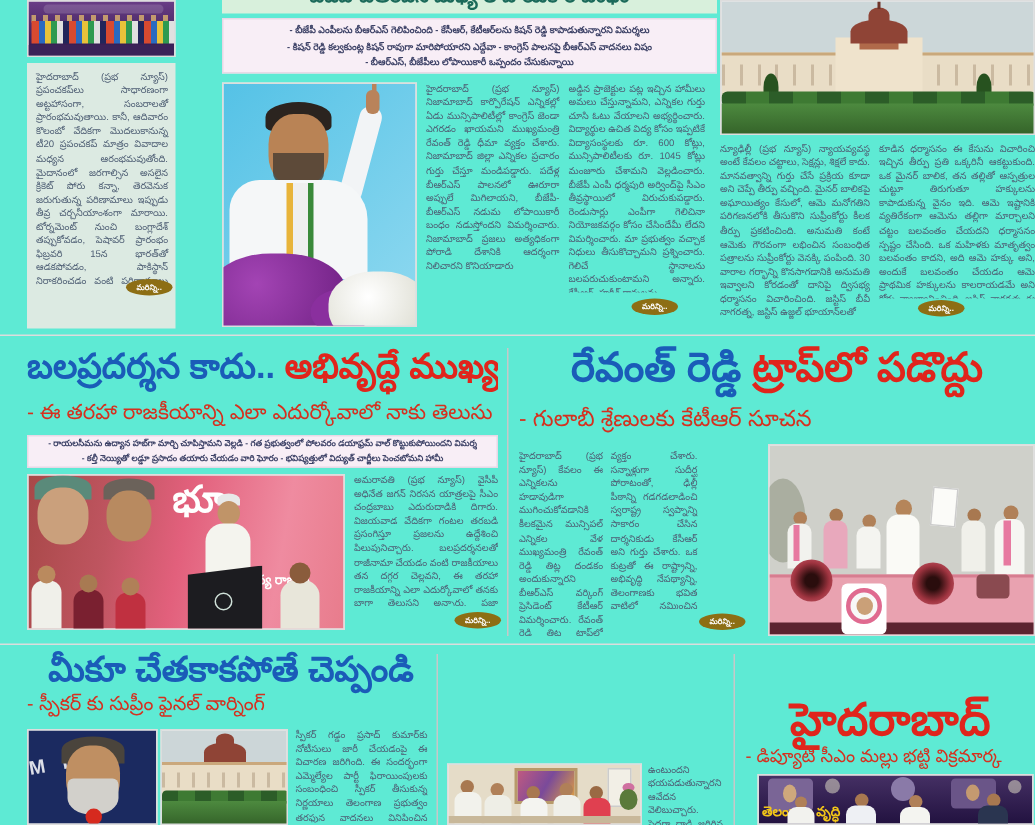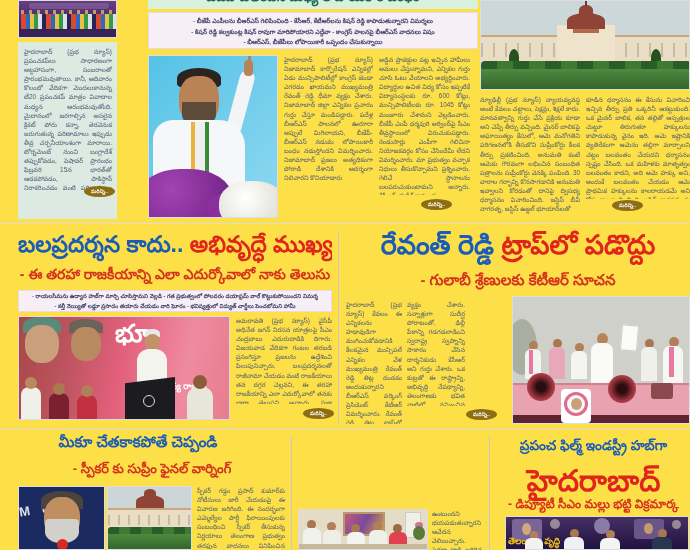--- a/index.html
+++ b/index.html
@@ -1,24 +1,24 @@
 <!DOCTYPE html>
 <html><head>
 <meta charset="utf-8">
 <style>
 *{margin:0;padding:0;box-sizing:border-box}
 html,body{width:690px;height:550px;overflow:hidden;background:#fff;
   font-family:"Liberation Sans","DejaVu Sans",sans-serif}
-#page{position:relative;width:690px;height:550px;overflow:hidden;background:#fde047}
+#page{position:relative;width:690px;height:550px;overflow:hidden;background:#5eead4}
 .photo{position:absolute;overflow:hidden;border:1px solid #ddd;background:#eee}
 .ph{position:absolute;display:block}
 .bt{position:absolute;overflow:hidden;font-size:6.4px;line-height:1.42;color:#4e5e74;text-align:justify}
 .headline{position:absolute;font-weight:bold;text-align:center;white-space:nowrap;overflow:hidden}
 .hl-b{color:#1a5cb8}.hl-r{color:#e0251c}
-.sub{position:absolute;font-weight:bold;text-align:center;color:#d6301f;white-space:nowrap;overflow:hidden}
+.sub{position:absolute;font-weight:normal;text-align:left;color:#d6301f;white-space:nowrap;overflow:hidden}
 .more{position:absolute;width:31px;height:11px;background:#8d6e14;border-radius:50%;
   color:#fff;font-size:5.2px;font-weight:bold;display:flex;align-items:center;justify-content:center;cursor:pointer}
 .bullets{position:absolute;background:#f8eef6;border:1px solid #e7d9e6;text-align:center;
   font-weight:bold;color:#3c4166;overflow:hidden}
 .bullets div{padding:0 6px}
 .hdiv{position:absolute;left:0;width:690px;height:1px;background:#dcdcdc}
 .vdiv{position:absolute;width:1px;background:#c8c8c8}
 .greenbox{position:absolute;left:148px;top:0;width:330px;height:9px;background:#d8f0dc;overflow:hidden;text-align:center}
 .greenbox span{display:block;margin-top:-11px;font-size:13px;font-weight:bold;color:#1b6a5a;white-space:nowrap}
 .tealbox{position:absolute;left:18px;top:42px;width:99px;height:177px;background:#dceae2;overflow:hidden}
@@ -162,21 +162,21 @@
     <i class="ph" style="left:14px;top:76px;width:28px;height:28px;border-radius:50%;background:radial-gradient(circle,#2a0d0d 22%,#a03440 60%,#d06a78 100%)"></i>
     <i class="ph" style="left:95px;top:78px;width:28px;height:28px;border-radius:50%;background:radial-gradient(circle,#2a0d0d 22%,#a03440 60%,#d06a78 100%)"></i>
     <i class="ph" style="left:138px;top:86px;width:22px;height:16px;background:#8a4a50;border-radius:3px"></i>
     <i class="ph" style="left:48px;top:92px;width:30px;height:34px;background:#fff;border-radius:4px"></i>
     <i class="ph" style="left:51px;top:95px;width:24px;height:24px;border-radius:50%;border:3px solid #e06a90;background:#f8f8f8"></i>
     <i class="ph" style="left:58px;top:101px;width:11px;height:12px;background:#caa078;border-radius:50%"></i>
   </div>
 
   <div class="hdiv" style="top:429px"></div>
 
-  <div class="headline hl-b" style="left:4px;top:433px;width:268px;font-size:15px">మీకూ చేతకాకపోతే చెప్పండి</div>
+  <div class="headline hl-b" style="left:20px;top:433px;width:268px;font-size:23px">మీకూ చేతకాకపోతే చెప్పండి</div>
   <div class="sub" style="left:18px;top:461px;width:268px;font-size:13px">- స్పీకర్ కు సుప్రీం ఫైనల్ వార్నింగ్</div>
 
   <div class="photo" style="left:18px;top:486px;width:87px;height:64px">
     <i class="ph" style="inset:0;background:#1b2a60"></i>
     <b class="ph" style="left:0;top:14px;font-size:13px;font-weight:bold;color:rgba(255,255,255,.85);transform:rotate(-10deg);letter-spacing:4px">M ID</b>
     <i class="ph" style="left:22px;top:4px;width:42px;height:18px;background:#4a443c;border-radius:50% 50% 0 0"></i>
     <i class="ph" style="left:25px;top:10px;width:36px;height:42px;background:#bf8f62;border-radius:44%"></i>
     <i class="ph" style="left:26px;top:32px;width:34px;height:24px;background:#d2d0cb;border-radius:4px 4px 46% 46%"></i>
     <i class="ph" style="left:38px;top:52px;width:11px;height:11px;background:#d62a1e;border-radius:50%"></i>
   </div>
@@ -212,21 +212,20 @@
     <i class="ph" style="left:70px;top:20px;width:18px;height:21px;background:#f0f0ea;border-radius:6px 6px 0 0"></i>
     <i class="ph" style="left:94px;top:14px;width:9px;height:9px;background:#9a6a44;border-radius:50%"></i>
     <i class="ph" style="left:90px;top:22px;width:18px;height:19px;background:#e04050;border-radius:6px 6px 0 0"></i>
     <i class="ph" style="left:0;bottom:0;width:130px;height:5px;background:#c8b89a"></i>
   </div>
 
   <div class="bt" style="left:432px;top:509px;width:50px;height:41px">ఉంటుందని భయపడుతున్నారని ఆవేదన వెలిబుచ్చారు. పెద్దగా దాడి జరిగిన ప్రదేశాన్ని పార్టీ నేతలతో కలిసి పరిశీలించారు.</div>
 
   <div class="vdiv" style="left:489px;top:436px;height:114px"></div>
 
-  <div class="headline hl-b" style="left:497px;top:438px;width:193px;font-size:13.5px">ప్రపంచ ఫిల్మ్ ఇండస్ట్రీ హబ్‌గా</div>
   <div class="headline hl-r" style="left:497px;top:464px;width:193px;font-size:30px">హైదరాబాద్</div>
   <div class="sub" style="left:497px;top:497px;width:193px;font-size:12px">- డిప్యూటీ సీఎం మల్లు భట్టి విక్రమార్క</div>
 
   <div class="photo" style="left:505px;top:516px;width:184px;height:34px">
     <i class="ph" style="inset:0;background:linear-gradient(#453064,#221240)"></i>
     <i class="ph" style="left:44px;top:2px;width:10px;height:10px;border-radius:50%;background:rgba(255,255,220,.45)"></i>
     <i class="ph" style="left:166px;top:3px;width:9px;height:9px;border-radius:50%;background:rgba(255,255,220,.45)"></i>
     <i class="ph" style="left:6px;top:2px;width:30px;height:22px;background:#7a6596;border-radius:3px"></i>
     <i class="ph" style="left:16px;top:6px;width:9px;height:12px;background:#cfa87c;border-radius:50%"></i>
     <i class="ph" style="left:88px;top:1px;width:16px;height:16px;background:#8a7aa8;border-radius:50%"></i>

